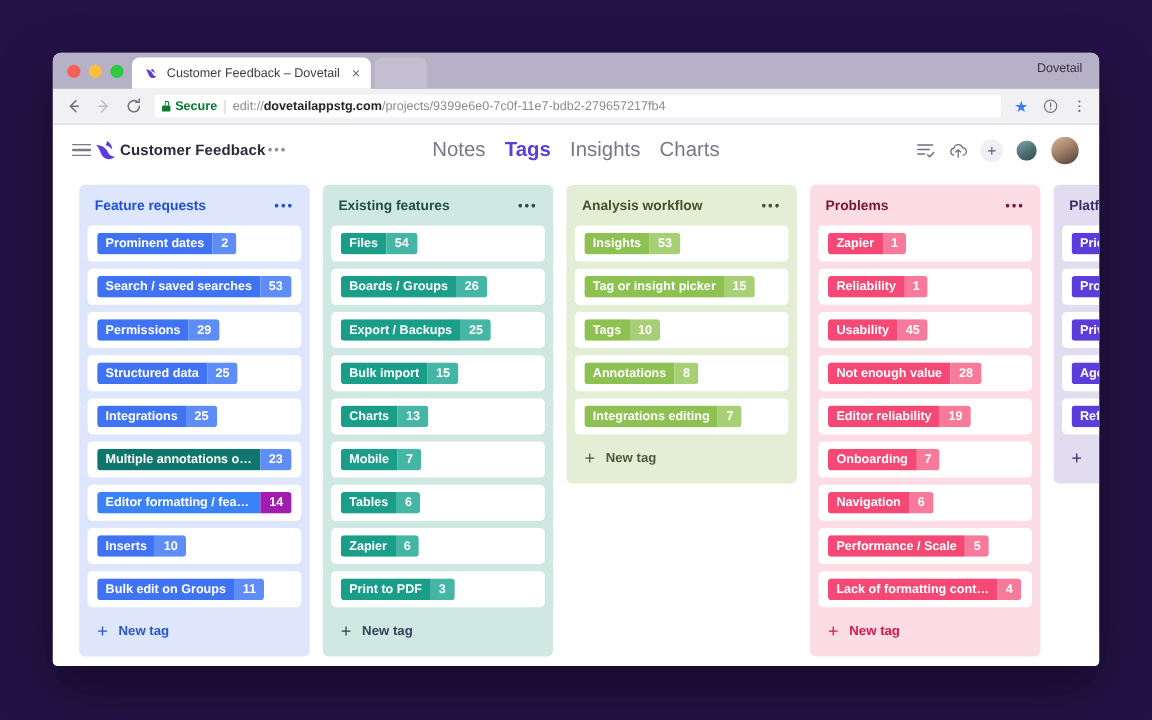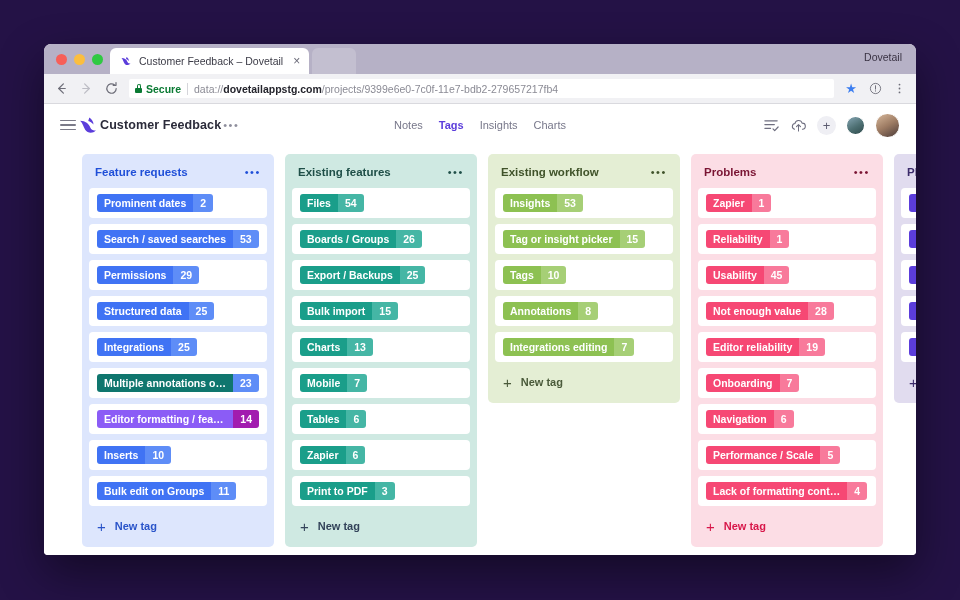--- a/index.html
+++ b/index.html
@@ -76,39 +76,39 @@
   }
   .hamburger { width: 16px; display: flex; flex-direction: column; gap: 3px; }
   .hamburger i { display: block; height: 1.6px; background: #7a7a88; border-radius: 1px; }
   .brand-logo { width: 20px; height: 20px; }
   .project-title { font-size: 12.5px; font-weight: bold; color: #2b2b3a; letter-spacing: .1px; }
   .dots-sm { color: #8e8e9c; letter-spacing: 1.5px; font-size: 11px; }
 
   .app-nav { position: absolute; left: 0; right: 0; top: 0; height: 42px;
              display: flex; align-items: center; justify-content: center; gap: 16px; pointer-events: none; }
   .app-nav > * { pointer-events: auto; }
-  .nav-item { font-size: 11px; color: #77778a; }
+  .nav-item { font-size: 17px; color: #77778a; }
   .nav-item.active { color: #5b3ddb; font-weight: bold; }
 
   .header-right { margin-left: auto; display: flex; align-items: center; gap: 10px; }
   .hr-icon { width: 17px; height: 17px; color: #6f6f80; display: flex; align-items: center; justify-content: center; }
   .avatar { width: 19px; height: 19px; border-radius: 50%; overflow: hidden; border: 1.5px solid #fff; }
   .avatar.big { width: 25px; height: 25px; }
   .avatar-1 { background: linear-gradient(150deg, #86a6b4 0%, #4d6f72 55%, #2f4a4c 100%); }
   .avatar-2 { background: linear-gradient(150deg, #d8b99c 0%, #9d7b63 50%, #4a3a38 100%); }
   .plus-circle {
     width: 19px; height: 19px; border-radius: 50%; background: #efeff4;
     display: flex; align-items: center; justify-content: center;
     color: #5c5c70; font-size: 13px; line-height: 1;
   }
 
   
   .board {
     position: absolute; left: 0; top: 42px; right: 0; bottom: 0;
-    display: flex; gap: 11px; padding: 8px 0 0 38px; overflow: hidden;
+    display: flex; gap: 11px; padding: 8px 0 0 22px; overflow: hidden;
   }
   .column {
     width: 192px; flex: 0 0 192px; border-radius: 5px;
     padding: 6px 7px 7px 7px; align-self: flex-start;
   }
   .col-header {
     display: flex; align-items: center; justify-content: space-between;
     padding: 6px 6px 10px 6px;
   }
   .col-title { font-size: 11.5px; font-weight: bold; }
@@ -186,21 +186,21 @@
 
       <div class="omnibox">
         <span class="secure">
           <span class="lock">
             <span class="lock-shackle"></span>
               <span class="lock-body"></span>
           </span>
           <span>Secure</span>
         </span>
         <span class="omni-div"></span>
-        <span class="url"><span class="scheme">data://</span><b>dovetailappstg.com</b><span>/projects/9399e6e0-7c0f-11e7-bdb2-279657217fb4</span></span>
+        <span class="url"><span class="scheme">edit://</span><b>dovetailappstg.com</b><span>/projects/9399e6e0-7c0f-11e7-bdb2-279657217fb4</span></span>
       </div>
 
       <span class="tb-icon star">★</span>
       <span class="tb-icon">
         <svg viewBox="0 0 16 16" width="13" height="13">
             <circle cx="8" cy="8" r="6.3" fill="none" stroke="currentColor" stroke-width="1.1"></circle>
             <path d="M8 4.6 V8.8" stroke="currentColor" stroke-width="1.2" stroke-linecap="round"></path>
             <circle cx="8" cy="11" r=".75" fill="currentColor"></circle>
           </svg>
       </span>
@@ -291,21 +291,21 @@
               </span>
             </div>
             <div class="card">
               <span class="tag">
                 <span class="tag-label" style="background: #0f766e;">Multiple annotations o…</span>
                 <span class="tag-count" style="background: rgb(94, 141, 247);">23</span>
               </span>
             </div>
             <div class="card">
               <span class="tag">
-                <span class="tag-label" style="background: #8b5cf6;">Editor formatting / feat…</span>
+                <span class="tag-label" style="background: #3b82f6;">Editor formatting / feat…</span>
                 <span class="tag-count" style="background: #a21caf;">14</span>
               </span>
             </div>
             <div class="card">
               <span class="tag">
                 <span class="tag-label" style="background: rgb(64, 115, 244);">Inserts</span>
                 <span class="tag-count" style="background: rgb(94, 141, 247);">10</span>
               </span>
             </div>
             <div class="card">
@@ -378,21 +378,21 @@
                 <span class="tag-count" style="background: rgb(69, 182, 165);">3</span>
               </span>
             </div>
             <div class="new-tag" style="color: rgb(51, 67, 90);">
               <span class="plus">+</span>
               <span>New tag</span>
             </div>
           </div>
           <div class="column" style="background: rgb(228, 238, 212);">
             <div class="col-header">
-              <span class="col-title" style="color: rgb(64, 83, 42);">Existing workflow</span>
+              <span class="col-title" style="color: rgb(64, 83, 42);">Analysis workflow</span>
               <span class="col-dots" style="color: rgb(64, 83, 42);">•••</span>
             </div>
             <div class="card">
               <span class="tag">
                 <span class="tag-label" style="background: rgb(141, 193, 82);">Insights</span>
                 <span class="tag-count" style="background: rgb(166, 207, 118);">53</span>
               </span>
             </div>
             <div class="card">
               <span class="tag">

